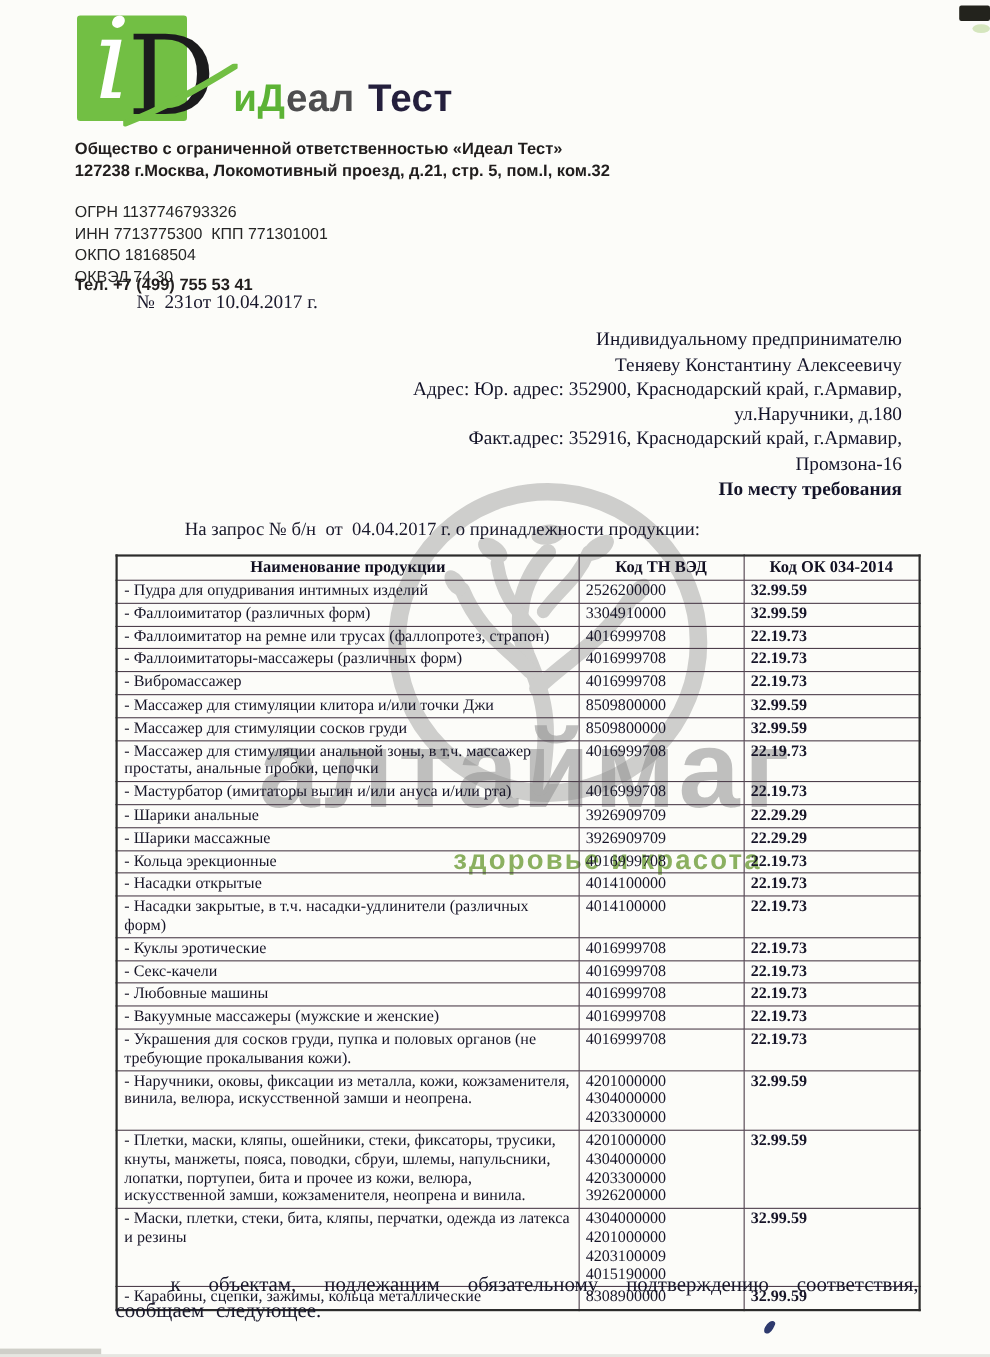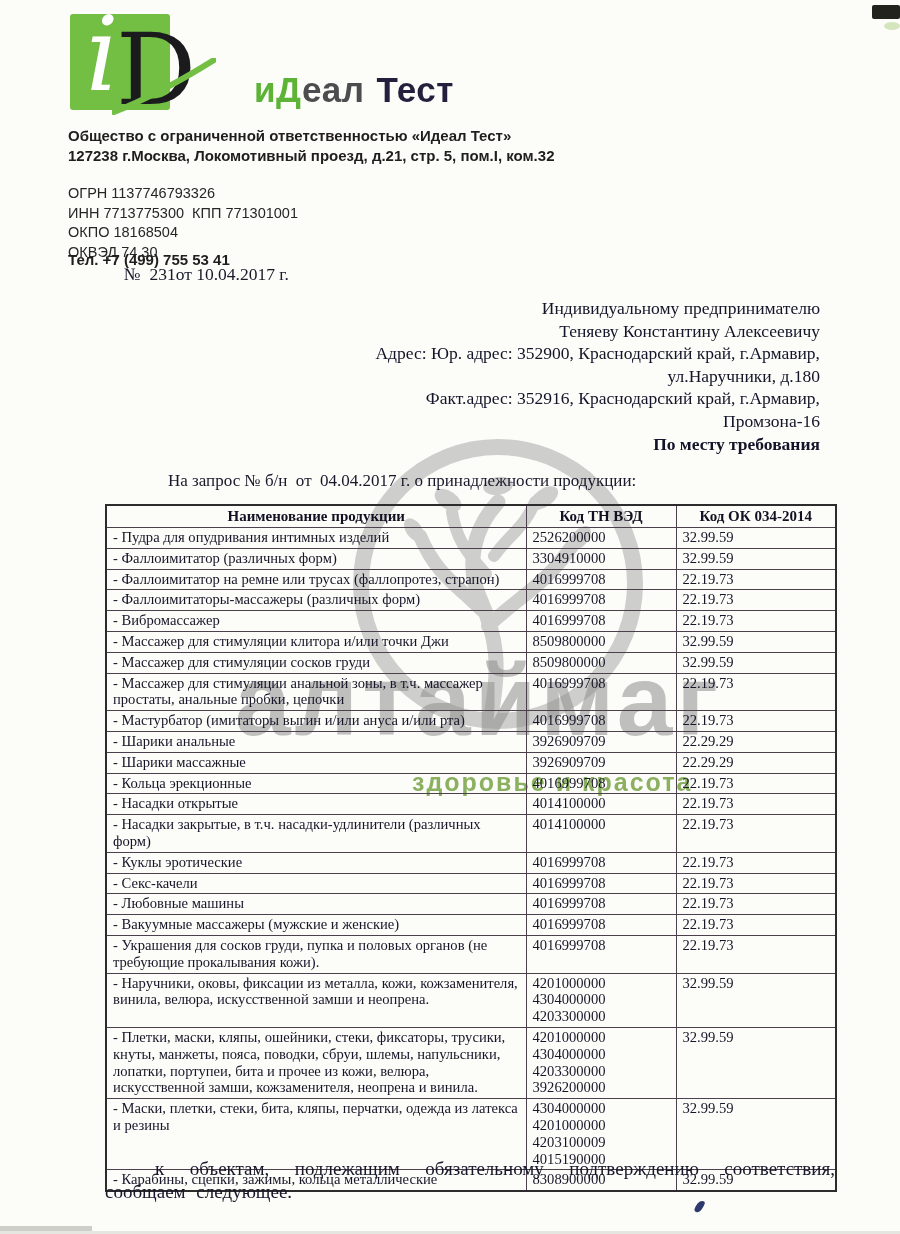--- a/index.html
+++ b/index.html
@@ -19,21 +19,21 @@
 
   
   .logo-square{position:absolute;left:70px;top:14px;width:100px;height:96px;background:#72bf44;border-radius:3px;}
   .logo-i{position:absolute;left:86px;top:4px;font-family:"DejaVu Serif",serif;font-style:italic;
           font-size:102px;line-height:1;color:#ffffff;}
   .logo-d{position:absolute;left:116px;top:30px;font-family:"DejaVu Serif",serif;
           font-size:100px;line-height:0.8;color:#1b1b1d;}
   .logo-swoosh{position:absolute;left:112px;top:58px;}
   .wordmark{position:absolute;left:212px;top:70px;font-family:"Liberation Sans",sans-serif;
             font-weight:700;font-size:35px;letter-spacing:.5px;white-space:nowrap;}
-  .wm-p1{color:#5cb335;margin-left:42px;}
+  .wm-p1{color:#5cb335;}
   .wm-p2{color:#4d4d4f;}
   .wm-p3{color:#241f3d;margin-left:12px;}
 
   
   .company{position:absolute;left:68px;top:126px;width:600px;font-family:"Liberation Sans",sans-serif;
            font-weight:700;font-size:15px;line-height:19.5px;color:#201d1d;}
   .reg{position:absolute;left:68px;top:170px;width:600px;font-family:"Liberation Sans",sans-serif;
        font-size:14.5px;line-height:19.5px;color:#262626;margin-top:14px;}
   .phone{position:absolute;left:68px;top:251px;font-family:"Liberation Sans",sans-serif;
          font-weight:700;font-size:15px;color:#201d1d;}
@@ -49,21 +49,21 @@
            text-align:justify;text-indent:50px;color:#19182b;word-spacing:6px;}
 
   
   .tbl-wrap{position:absolute;left:105px;top:504px;width:730px;}
   table.products{border-collapse:collapse;width:730px;table-layout:fixed;}
   table.products th,table.products td{border:1px solid #4e3f4c;}
   table.products{border:2px solid #2c2c2c;}
   table.products th{font-size:15px;font-weight:700;padding:2px 4px;line-height:17px;color:#121022;}
   table.products td{font-size:14.6px;line-height:16.8px;padding:1px 6px 2px;vertical-align:top;color:#171528;}
   td.codes{padding-left:9px;}
-  td.ok{font-weight:400;padding-left:10px;}
+  td.ok{font-weight:700;padding-left:10px;}
   .c1{width:420px;} .c2{width:150px;} .c3{width:160px;}
 
   
   .corner-mark{position:absolute;left:872px;top:5px;width:28px;height:14px;background:#23231d;border-radius:2px;}
   .corner-smudge{position:absolute;left:884px;top:22px;width:16px;height:8px;background:rgba(140,190,80,.35);border-radius:50%;}
   .pen-mark{position:absolute;left:696px;top:1200px;width:7px;height:13px;background:#2e3a6e;
             border-radius:70% 30% 60% 40%;transform:rotate(28deg);}
   .bottom-strip{position:absolute;left:0;top:1226px;width:92px;height:8px;background:#cfcfc9;}
   .bottom-line{position:absolute;left:0;top:1231px;width:900px;height:3px;background:#e6e6e1;}
 </style>

